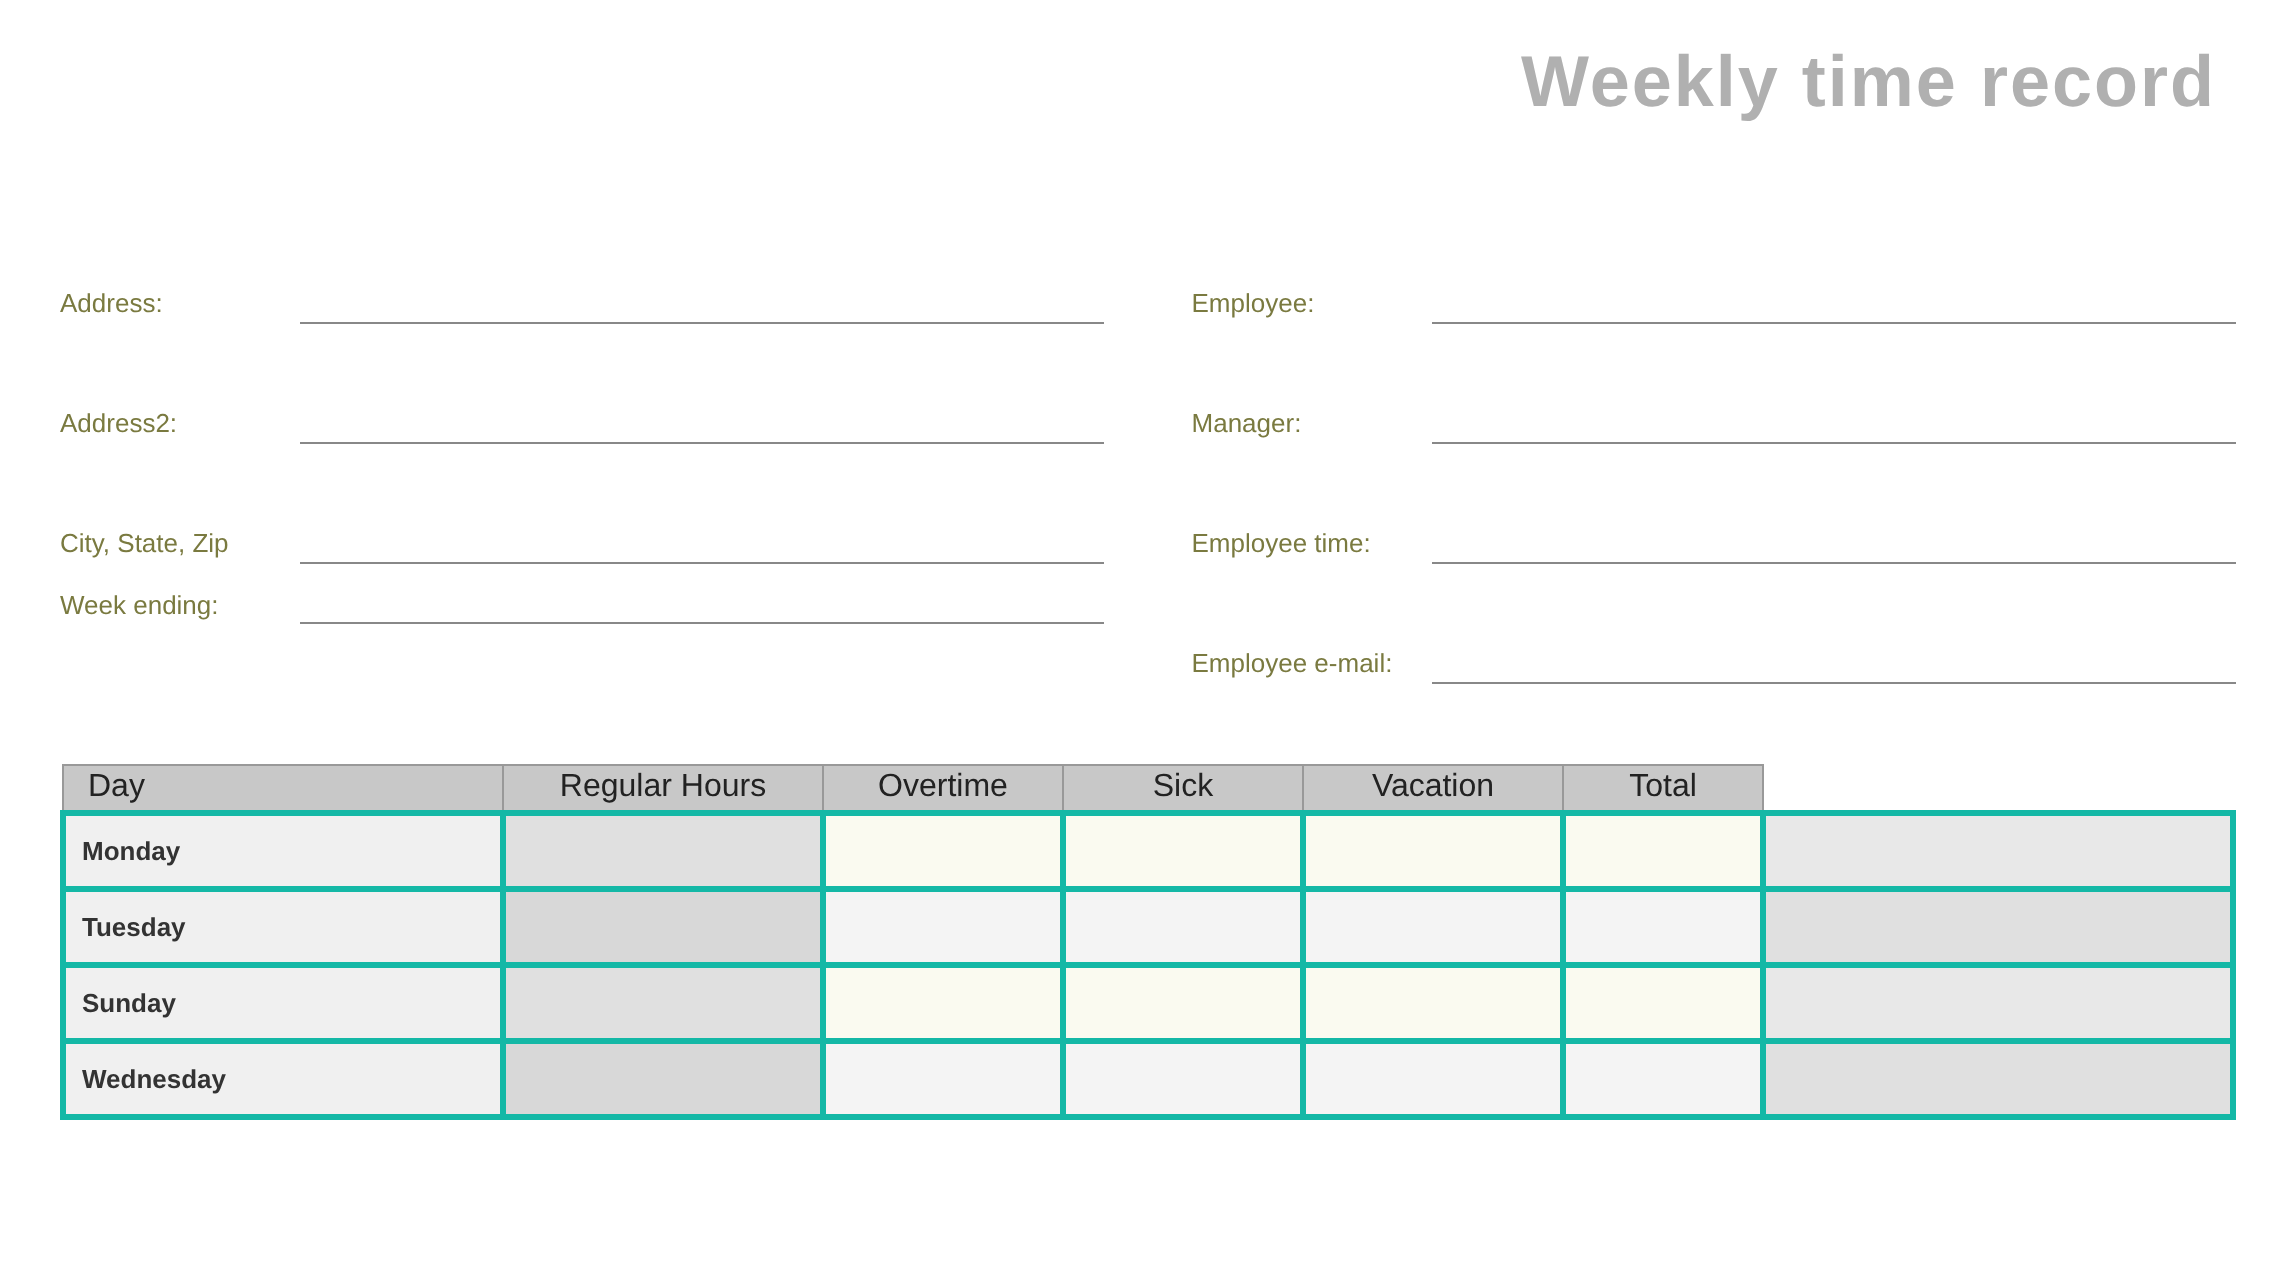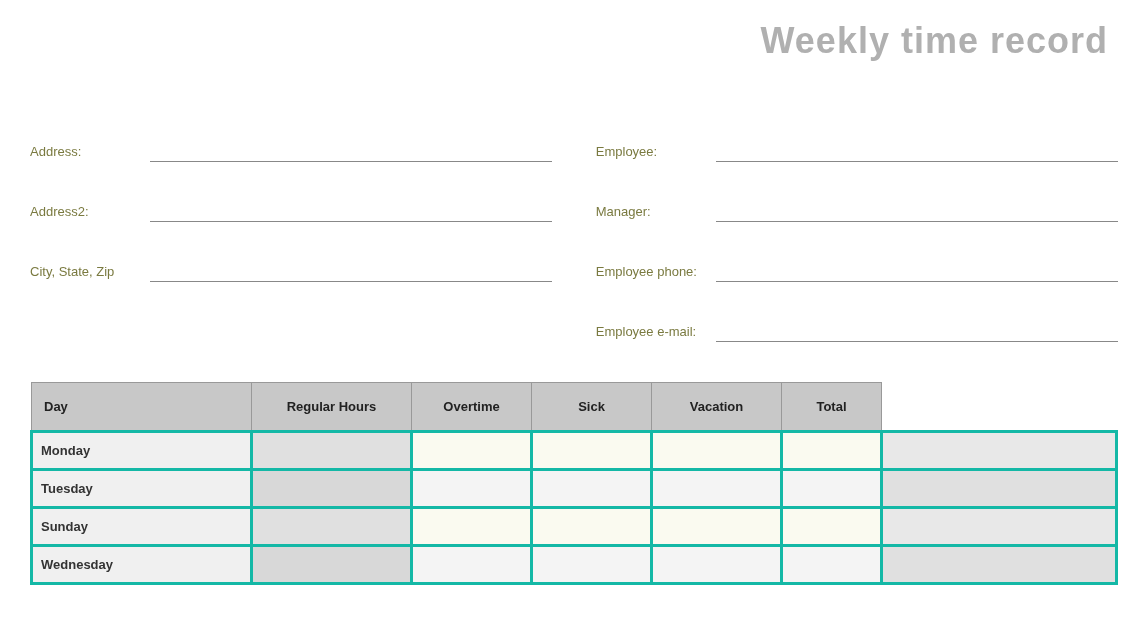--- a/index.html
+++ b/index.html
@@ -82,24 +82,24 @@
     
     .time-table {
       width: 100%;
       border-collapse: collapse;
       margin-top: 10px;
     }
 
     .time-table th {
       background-color: #c8c8c8;
       border: 1px solid #999;
-      padding: 16px 12px;
+      padding: 2px 12px;
       text-align: left;
-      font-weight: bold;
-      font-size: 13px;
+      font-weight: normal;
+      font-size: 16px;
       color: #222;
     }
 
     .time-table th.centered {
       text-align: center;
     }
 
     .time-table td {
       border: 3px solid #14b8a6;
       height: 38px;
@@ -144,33 +144,37 @@
         <input class="form-input-line" type="text" style="">
       </div>
       <div class="form-row">
         <span class="form-label">Address2:</span>
         <input class="form-input-line" type="text" style="">
       </div>
       <div class="form-row">
         <span class="form-label">City, State, Zip</span>
         <input class="form-input-line" type="text" style="">
       </div>
+      <div class="week-ending-row">
+        <span class="form-label">Week ending:</span>
+        <input class="form-input-line" type="text" style="">
+      </div>
     </div>
 
     <div class="form-right">
       <div class="form-row">
         <span class="form-label">Employee:</span>
         <input class="form-input-line" type="text" style="">
       </div>
       <div class="form-row">
         <span class="form-label">Manager:</span>
         <input class="form-input-line" type="text" style="">
       </div>
       <div class="form-row">
-        <span class="form-label">Employee phone:</span>
+        <span class="form-label">Employee time:</span>
         <input class="form-input-line" type="text" style="">
       </div>
       <div class="form-row">
         <span class="form-label">Employee e-mail:</span>
         <input class="form-input-line" type="text" style="">
       </div>
     </div>
 
   </div>
 

